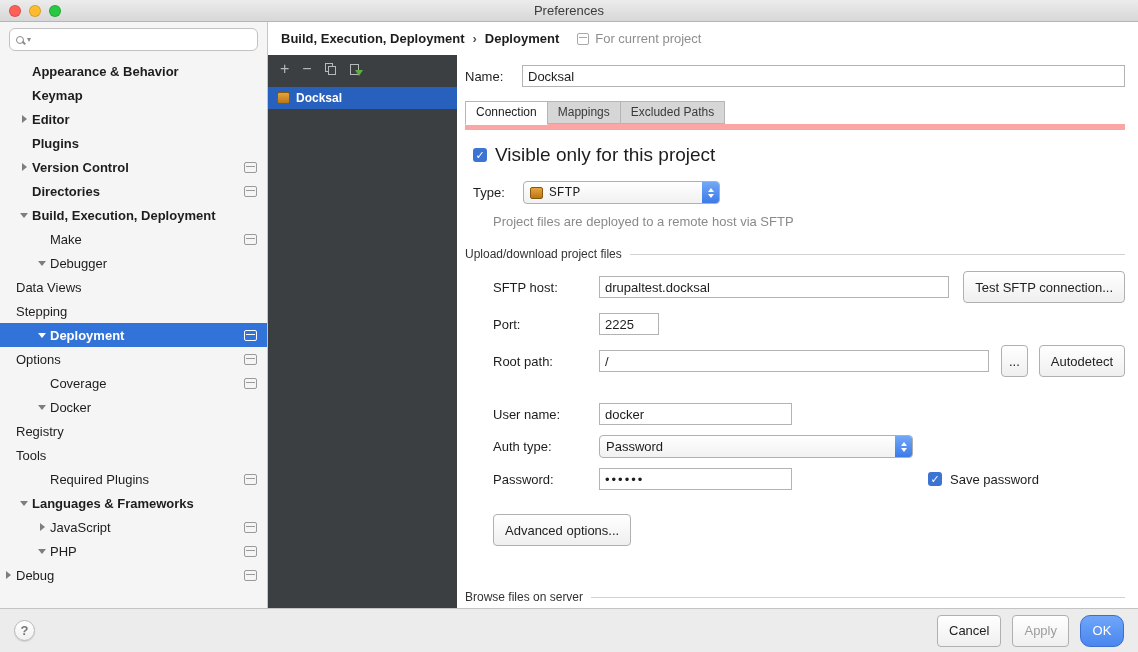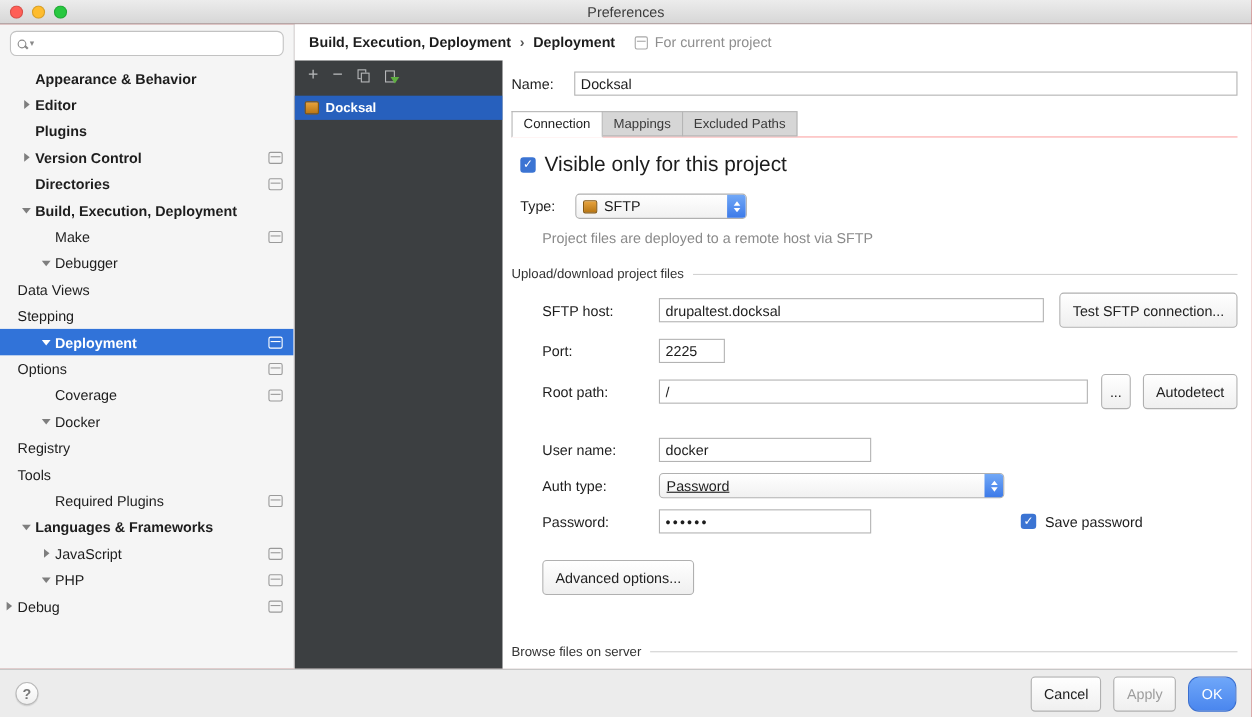--- a/index.html
+++ b/index.html
@@ -64,36 +64,36 @@
   .server-item.sel { background:var(--list-selection,#2760bd); }
   .srv-icon { width:13px; height:12px; background:linear-gradient(#e8a33d,#b97714); border:1px solid #86570e; border-radius:2px; flex:0 0 13px; }
 
   
   .settings { flex:1; background:#fff; padding:10px 13px 0 8px; overflow:hidden; min-width:0; }
   input.text { height:22px; border:1px solid #b3b3b3; padding:0 5px; font:13px "Liberation Sans",sans-serif; color:#1d1d1d; background:#fff; }
   .name-row { display:flex; align-items:center; }
   .name-row .lbl { width:57px; flex:0 0 57px; }
   .name-row input { flex:1; }
 
-  .tabs { display:flex; margin-top:14px; border-bottom:1px solid #fca5a5; }
+  .tabs { display:flex; margin-top:14px; border-bottom:6px solid #fca5a5; }
   .tab { padding:3px 10px 4px; font-size:12px; border:1px solid #b5b5b5; position:relative; cursor:default; }
   .tab + .tab { margin-left:-1px; }
   .tab.active { background:#fff; border-bottom:1px solid #fff; margin-bottom:-1px; z-index:2; }
   .tab.inactive { background:#d6d6d6; color:#3a3a3a; }
 
   .tabc { padding:14px 0 0 8px; }
   .chk { width:14px; height:14px; border-radius:3px; background:var(--accent,#3b74d3); color:#fff; font-size:11px; line-height:14px; text-align:center; flex:0 0 14px; }
   .chk-row { display:flex; align-items:center; gap:8px; }
   .chk-row .clabel { font-size:19px; }
 
   .type-row { display:flex; align-items:center; margin-top:15px; }
   .type-row .lbl { width:50px; flex:0 0 50px; }
   .dropdown { height:23px; border:1px solid #b0b0b0; border-radius:4px; display:flex; align-items:center; gap:6px; padding-left:6px; background:linear-gradient(#fff,#f1f1f1); overflow:hidden; cursor:default; }
-  .dd-type { width:156px; }
-  .dd-auth { width:314px;text-decoration:underline; }
+  .dd-type { width:197px;font-family:Liberation Mono, monospace; }
+  .dd-auth { width:314px; }
   .spinner { margin-left:auto; width:17px; height:23px; background:linear-gradient(#74aaf7,#3a78e8); display:flex; flex-direction:column; align-items:center; justify-content:center; gap:2px; border-radius:0 3px 3px 0; flex:0 0 17px; }
   .spinner i.up { border-left:3.5px solid transparent; border-right:3.5px solid transparent; border-bottom:4px solid #fff; }
   .spinner i.dn { border-left:3.5px solid transparent; border-right:3.5px solid transparent; border-top:4px solid #fff; }
   .hint { color:#8a8a8a; margin:10px 0 0 20px; }
 
   .section { display:flex; align-items:center; gap:8px; margin-top:18px; margin-left:-8px; }
   .section .stxt { font-size:12px; color:#333; white-space:nowrap; }
   .section .rule { flex:1; border-top:1px solid #d2d2d2; }
 
   .frm { margin-left:20px; }
@@ -134,20 +134,24 @@
         <div class="search-box">
           <span class="mag"></span>
           <span class="search-caret">▾</span>
           <input type="text" placeholder="" style="">
         </div>
       </div>
       <div class="tree">
         <div class="trow lvl0 bold">
             <span class="arrow"></span>
             <span class="tlabel">Appearance &amp; Behavior</span>
+          </div>
+        <div class="trow lvl0 bold">
+            <span class="arrow"></span>
+            <span class="tlabel">Keymap</span>
           </div>
         <div class="trow lvl0 bold">
             <span class="arrow right"></span>
             <span class="tlabel">Editor</span>
           </div>
         <div class="trow lvl0 bold">
             <span class="arrow"></span>
             <span class="tlabel">Plugins</span>
           </div>
         <div class="trow lvl0 bold">

